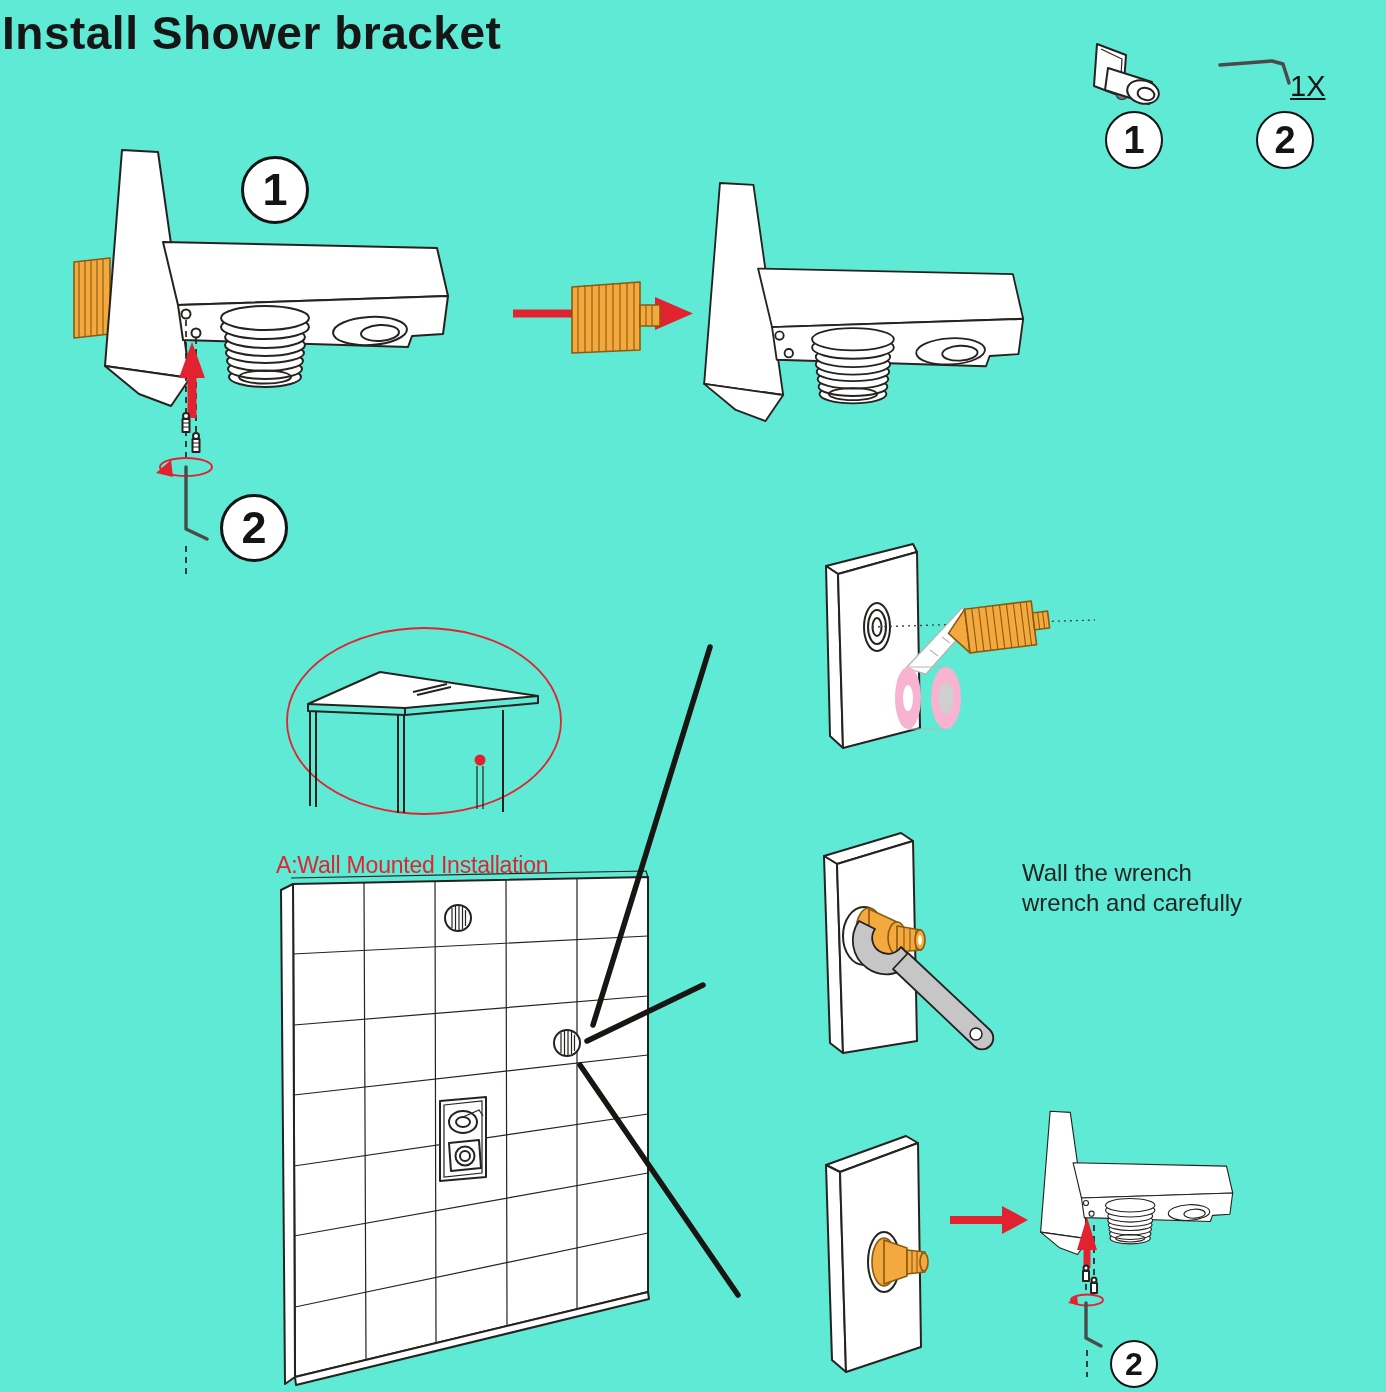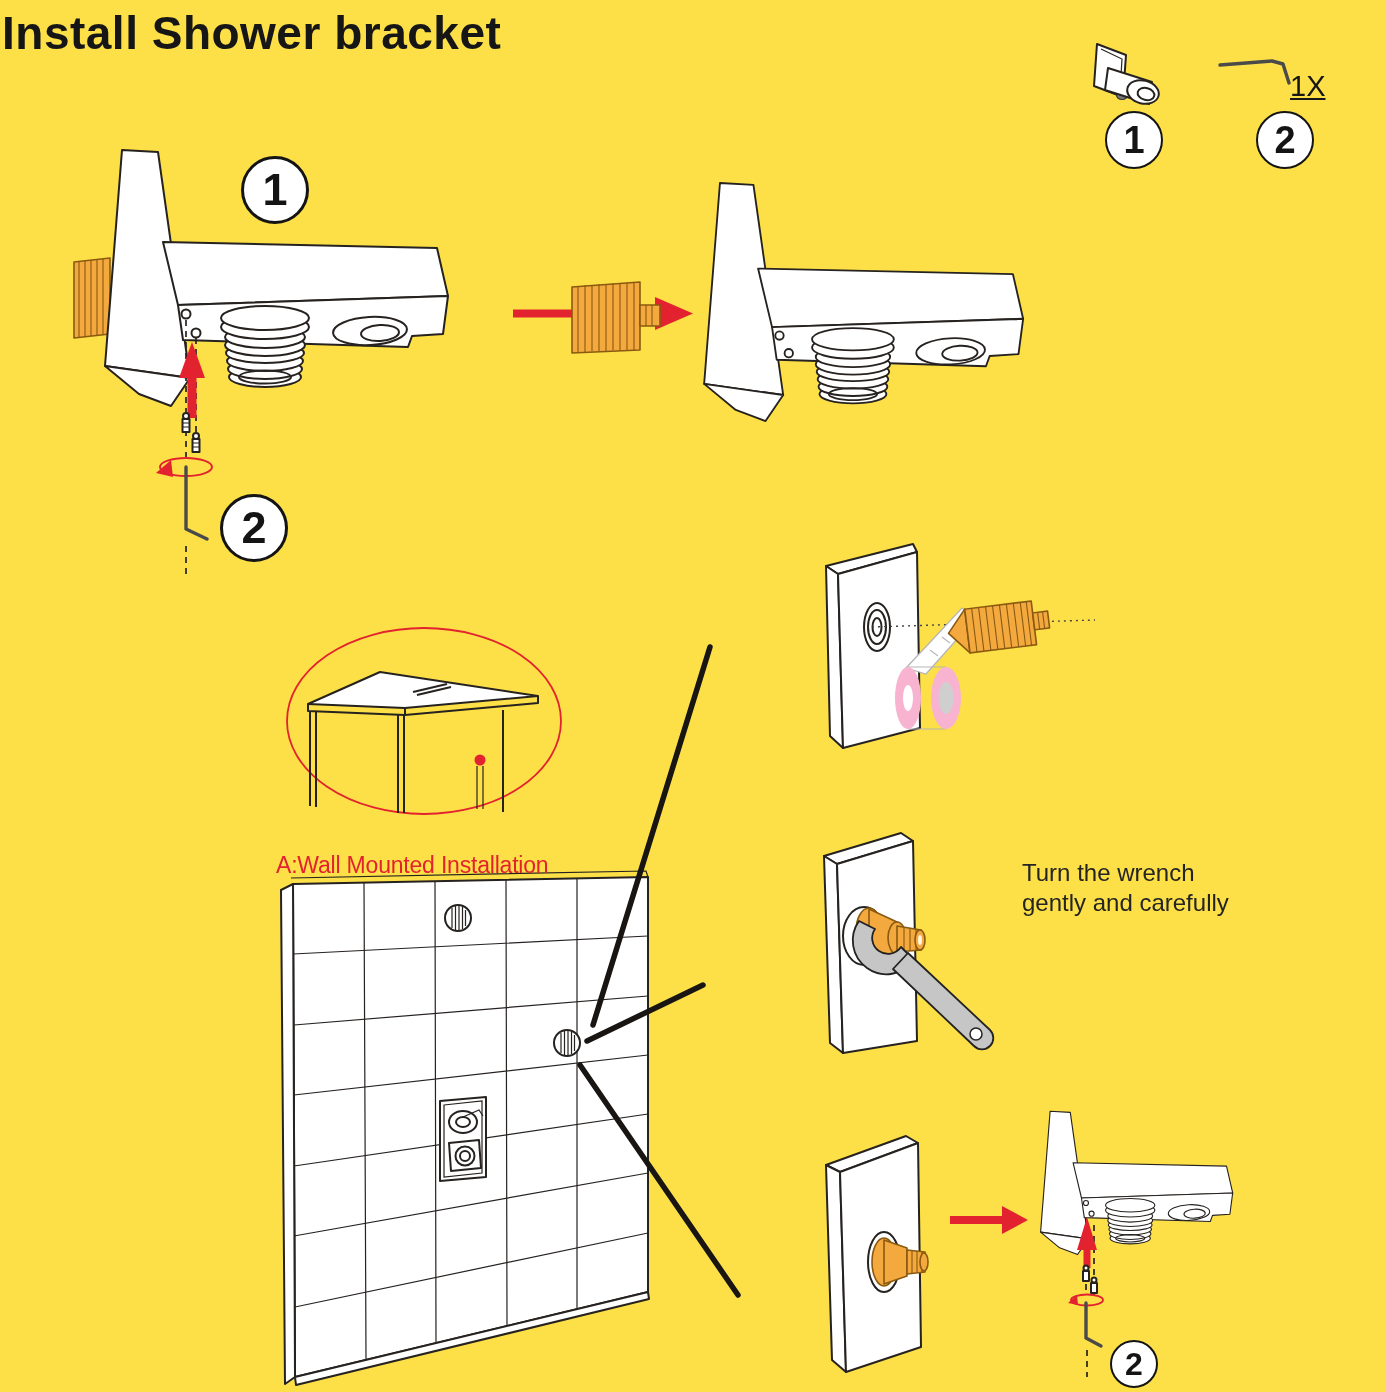--- a/index.html
+++ b/index.html
@@ -1,20 +1,20 @@
 <!DOCTYPE html>
 <html style="--accent_red: #e32230; --brass: #f3a93e; --brass_dark: #8a5a10; --tape_pink: #f7b3d0; --parts_box_bg: #f8f4a2; --wrench_gray: #c6c6c6; --ink: #262220;"><head>
 <meta charset="utf-8">
 <style>
   :root{
     --accent_red:#e32230; --brass:#f3a93e; --brass_dark:#8a5a10;
     --tape_pink:#f7b3d0; --parts_box_bg:#f8f4a2; --wrench_gray:#c6c6c6; --ink:#262220;
   }
   html,body{margin:0;padding:0;background:#ffffff;}
-  .canvas{position:relative;width:1386px;height:1392px;background:#fde047;overflow:hidden;
+  .canvas{position:relative;width:1386px;height:1392px;background:#5eead4;overflow:hidden;
           font-family:"Liberation Sans",sans-serif;}
   .art{position:absolute;left:0;top:0;}
   
   .s{stroke:var(--ink);stroke-width:2;fill:#fff;stroke-linejoin:round;}
   .sth{stroke:var(--ink);stroke-width:1.2;fill:none;}
   .sn{stroke:var(--ink);stroke-width:2;fill:none;stroke-linejoin:round;}
   .brass{fill:var(--brass);stroke:var(--brass_dark);stroke-width:1.6;stroke-linejoin:round;}
   .brassline{stroke:var(--brass_dark);stroke-width:1.1;fill:none;}
   .red{fill:var(--accent_red);stroke:none;}
   .redline{stroke:var(--accent_red);fill:none;}
@@ -268,16 +268,16 @@
 
   <div class="badge box" style="left:1105px;top:111px;">1</div>
   <div class="badge box" style="left:1256px;top:111px;">2</div>
 
   <div class="badge big" style="left:241px;top:156px;">1</div>
   <div class="badge big" style="left:220px;top:494px;">2</div>
   <div class="badge small" style="left:1110px;top:1340px;">2</div>
 
   <div class="txt redlabel" style="left:276px;top:852px;">A:Wall Mounted Installation</div>
 
-  <div class="txt caption" style="left:1022px;top:858px;">Turn the wrench</div>
-  <div class="txt caption" style="left:1022px;top:888px;">gently and carefully</div>
+  <div class="txt caption" style="left:1022px;top:858px;">Wall the wrench</div>
+  <div class="txt caption" style="left:1022px;top:888px;">wrench and carefully</div>
 
 </div>
 
 </body></html>

